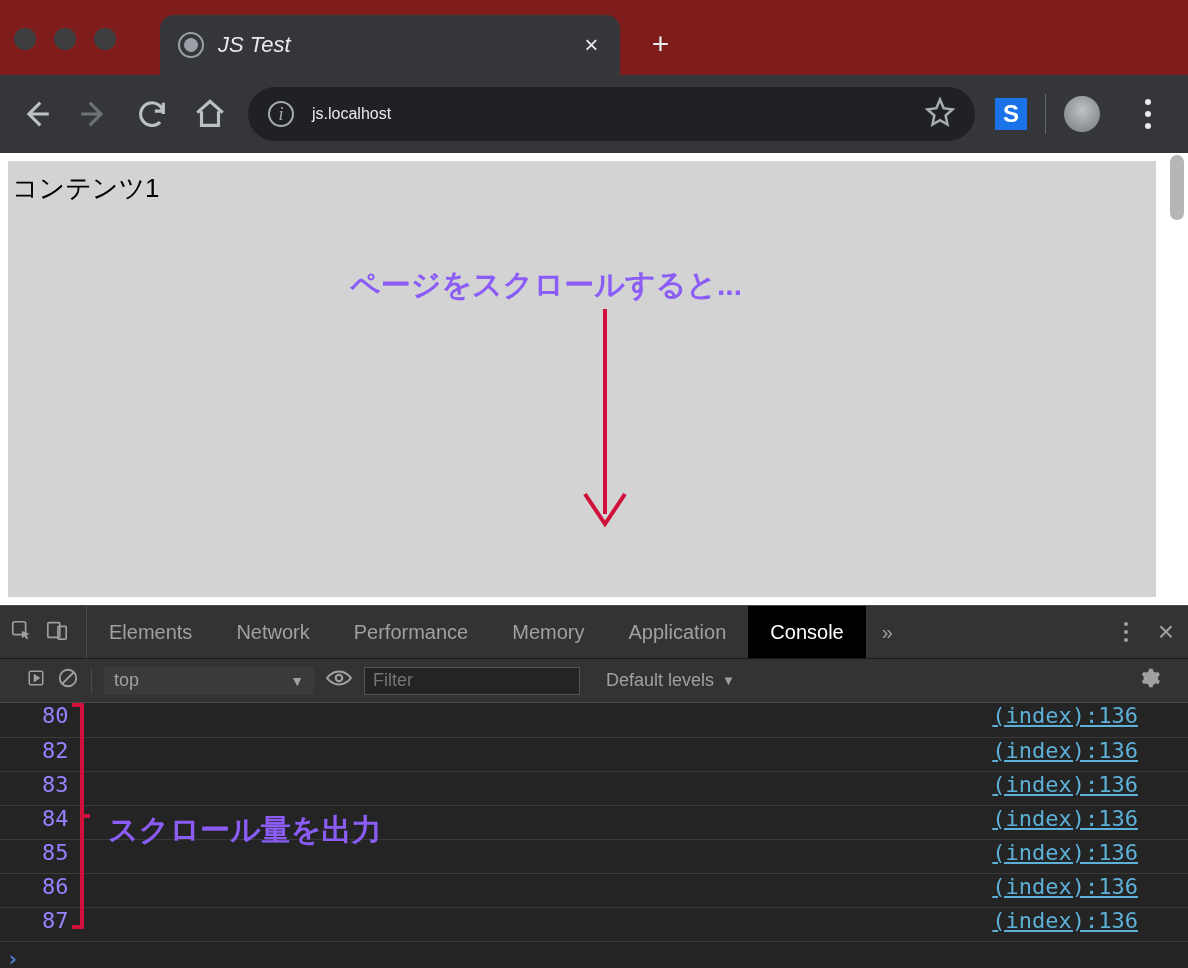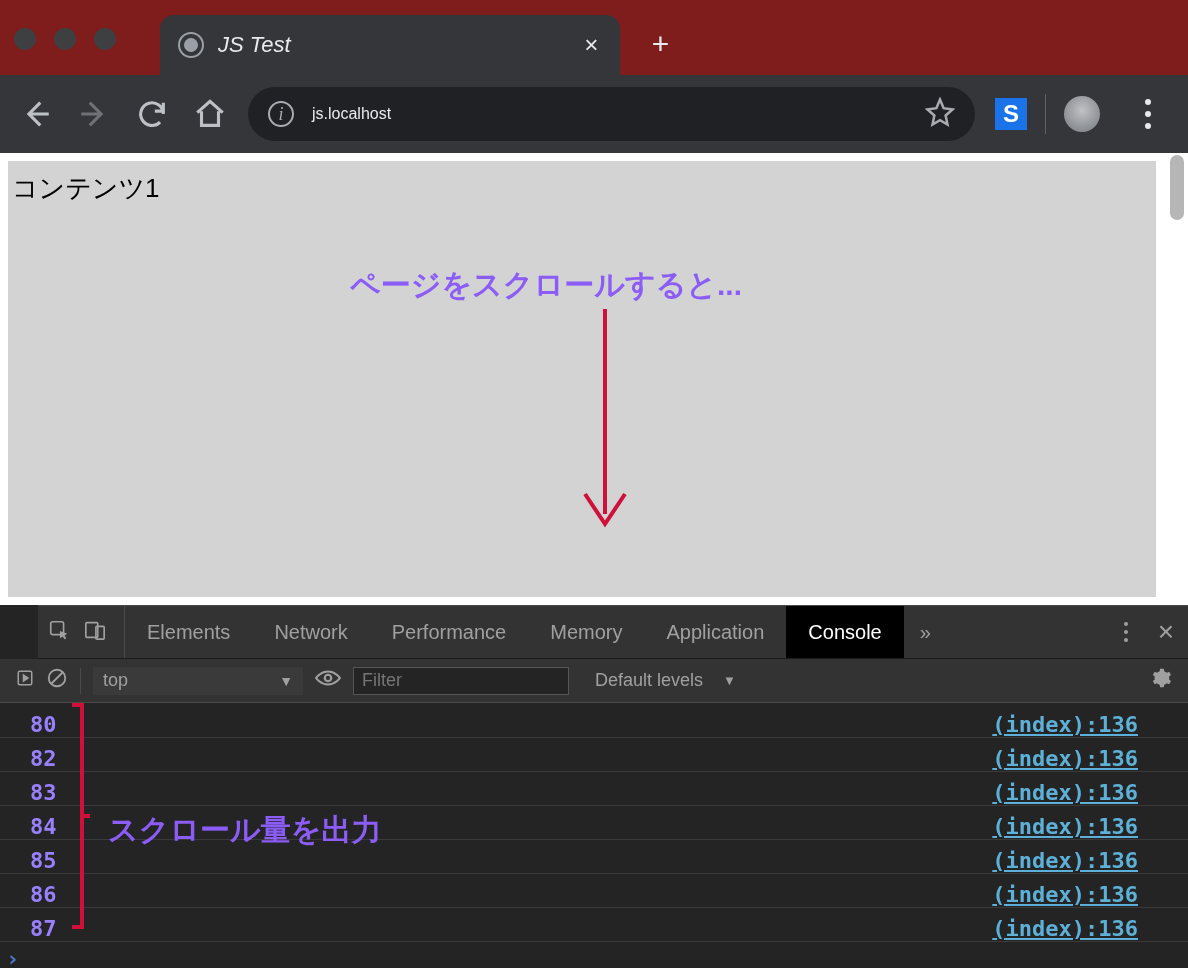--- a/index.html
+++ b/index.html
@@ -61,45 +61,45 @@
   .annot-text { position:absolute; color:#8b5cf6; font-size: 30px; font-weight: 700; font-family: "Hiragino Sans", Meiryo, sans-serif; }
   #annot-scroll { left: 350px; top: 112px; }
   .arrow-down { position:absolute; left: 575px; top: 156px; }
   .arrow-down svg { stroke:#d0103a; fill:none; stroke-width:4; }
 
   .vscroll { width: 24px; background:#fff; position:relative; }
   .vscroll .thumb { position:absolute; right:4px; top:2px; width:14px; height:65px; background:#b6b6b6; border-radius:7px; }
 
   
   .devtools { height: 363px; background:#242424; display:flex; flex-direction:column; font-family: "Helvetica Neue", Arial, sans-serif; }
-  .dt-tabs { height: 54px; background:#333333; display:flex; align-items:center; border-top:1px solid #4a4a4a; border-bottom:1px solid #1a1a1a;margin-left:38px; }
+  .dt-tabs { height: 54px; background:#333333; display:flex; align-items:center; border-top:1px solid #4a4a4a; border-bottom:1px solid #1a1a1a; }
   .dt-left-icons { display:flex; gap: 14px; padding: 0 18px 0 10px; border-right:1px solid #4a4a4a; height:100%; align-items:center; }
   .dt-left-icons svg { width:22px; height:22px; fill:none; stroke:#a0a0a0; stroke-width:1.8; }
   .dt-tab { padding: 0 22px; height: 100%; display:flex; align-items:center; color:#a0a0a0; font-size:20px; cursor:pointer; }
   .dt-tab.active { background:#000; color:#fff; }
   .dt-overflow { padding: 0 14px; color:#a0a0a0; font-size:20px; cursor:pointer; margin-left: 2px; }
   .dt-right { margin-left:auto; display:flex; align-items:center; gap: 20px; padding: 0 14px; }
   .dt-right .vdots { width:24px; display:flex; flex-direction:column; align-items:center; gap:4px; cursor:pointer;}
   .dt-right .vdots span { width:4px; height:4px; background:#a0a0a0; border-radius:50%; }
   .dt-right .close { font-size:28px; color:#a0a0a0; cursor:pointer; }
 
-  .dt-toolbar { height: 44px; background:#333333; display:flex; align-items:center; padding: 0 16px; gap: 12px; border-bottom:1px solid #4a4a4a; font-size:18px; color:#a0a0a0;}
+  .dt-toolbar { height: 44px; background:#333333; display:flex; align-items:center; padding: 0 27px; gap: 12px; border-bottom:1px solid #4a4a4a; font-size:18px; color:#a0a0a0;}
   .dt-toolbar .play svg { width:18px; height:18px; fill:none; stroke:#a0a0a0; stroke-width:2; }
   .dt-toolbar .clear svg { width:22px; height:22px; fill:none; stroke:#a0a0a0; stroke-width:2; }
   .dt-toolbar .sep { width:1px; height:26px; background:#4a4a4a; }
   .ctx-select { width: 210px; height: 28px; background:#3a3a3a; display:flex; align-items:center; justify-content:space-between; padding: 0 10px; font-size:18px; cursor:pointer; }
   .ctx-select .tri { font-size:14px; }
   .eye svg { width:26px; height:18px; fill:none; stroke:#a0a0a0; stroke-width:2; }
   .filter-input { width: 216px; height:28px; background:#242424; border:1px solid #555; color:#888; font-size:18px; padding: 0 8px; }
-  .levels { display:flex; align-items:center; gap:20px; font-size:18px; cursor:pointer; margin-left: 14px; }
+  .levels { display:flex; align-items:center; gap:8px; font-size:18px; cursor:pointer; margin-left: 14px; }
   .gear { margin-left:auto; cursor:pointer; }
   .gear svg { width:22px; height:22px; fill:#a0a0a0; }
 
   .console-body { flex:1; background:#242424; font-family: Menlo, Consolas, monospace; font-size:22px; overflow:hidden; position:relative; }
-  .log-row { height: 34px; display:flex; align-items:flex-end; border-top:1px solid #3a3a3a; padding-left: 30px; font-weight: bold; }
+  .log-row { height: 34px; display:flex; align-items:flex-start; border-top:1px solid #3a3a3a; padding-left: 42px; }
   .log-row:first-child { border-top:none; }
   .log-val { color:#9980ff; }
   .log-src { margin-left:auto; padding-right: 50px; color:#5db0d7; text-decoration: underline; cursor:pointer;}
   .prompt-row { height: 34px; display:flex; align-items:center; padding-left: 6px; border-top:1px solid #3a3a3a;}
   .prompt-row .chev { color:#4f7bcd; font-weight:bold; font-size:22px; }
 
   
   .bracket { position:absolute; left: 70px; top: 0px; pointer-events:none; }
   .bracket svg { stroke:#d0103a; fill:none; stroke-width:4; }
   #annot-output { left: 108px; top: 107px; font-size: 30px; }

